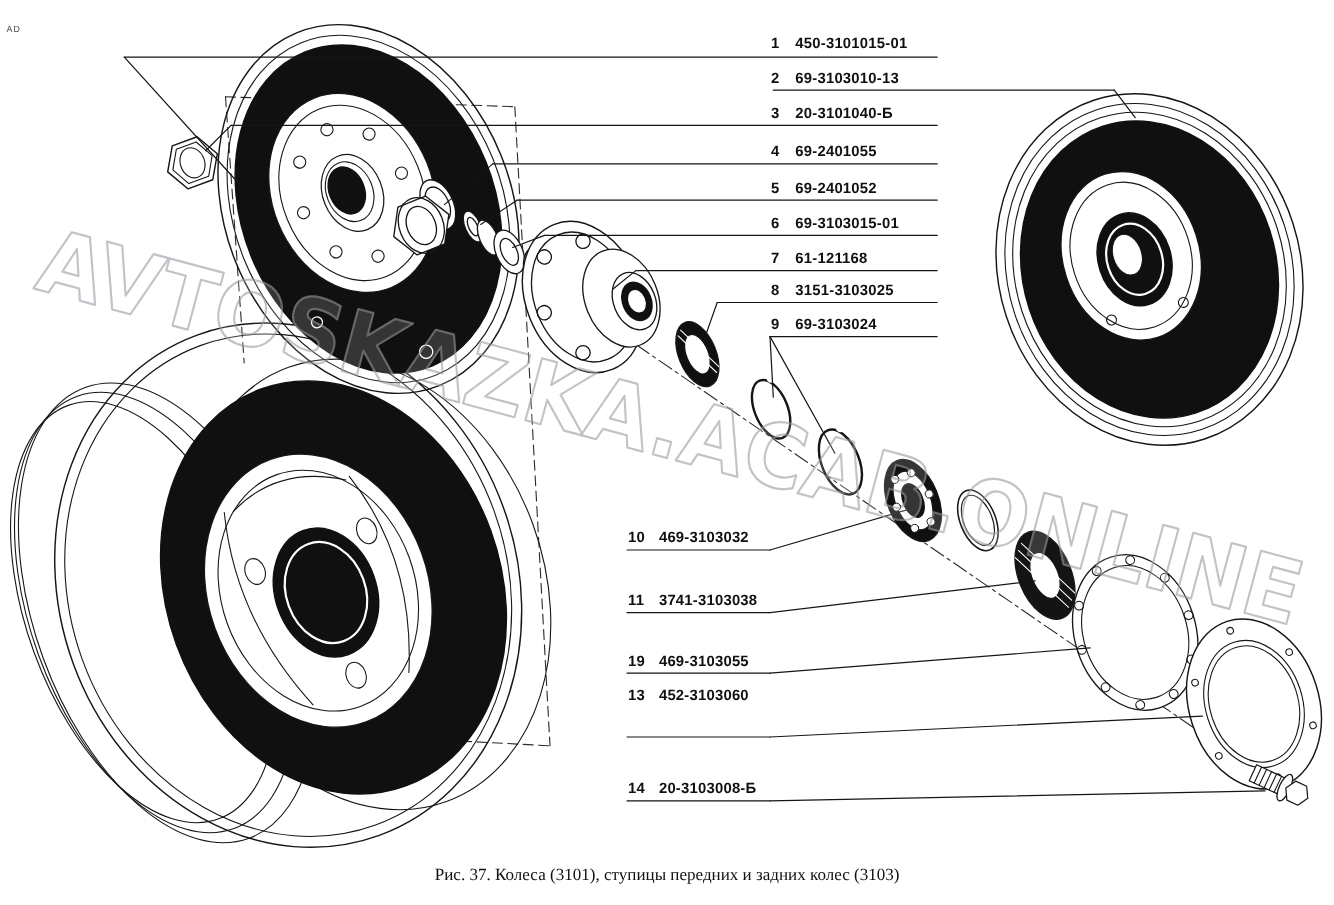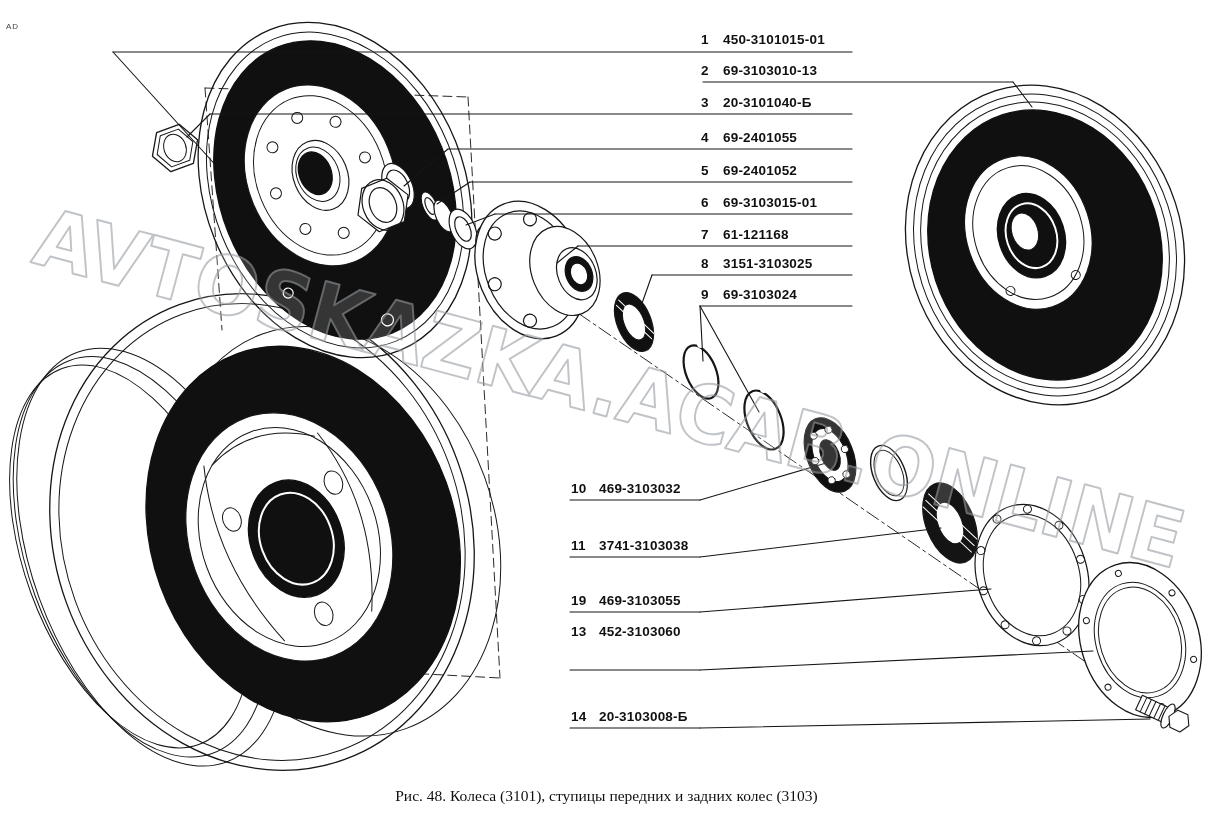--- a/index.html
+++ b/index.html
@@ -322,14 +322,14 @@
     </div>
   <div class="callout co-l" style="top:624px">
       <span class="num">13</span>
       <span class="part">452-3103060</span>
     </div>
   <div class="callout co-l" style="top:709px">
       <span class="num">14</span>
       <span class="part">20-3103008-Б</span>
     </div>
 
-  <div class="caption">Рис. 48. Колеса (3101), ступицы передних и задних колес (3103)</div>
+  <div class="caption">Рис. 37. Колеса (3101), ступицы передних и задних колес (3103)</div>
 </div>
 
 </body></html>

